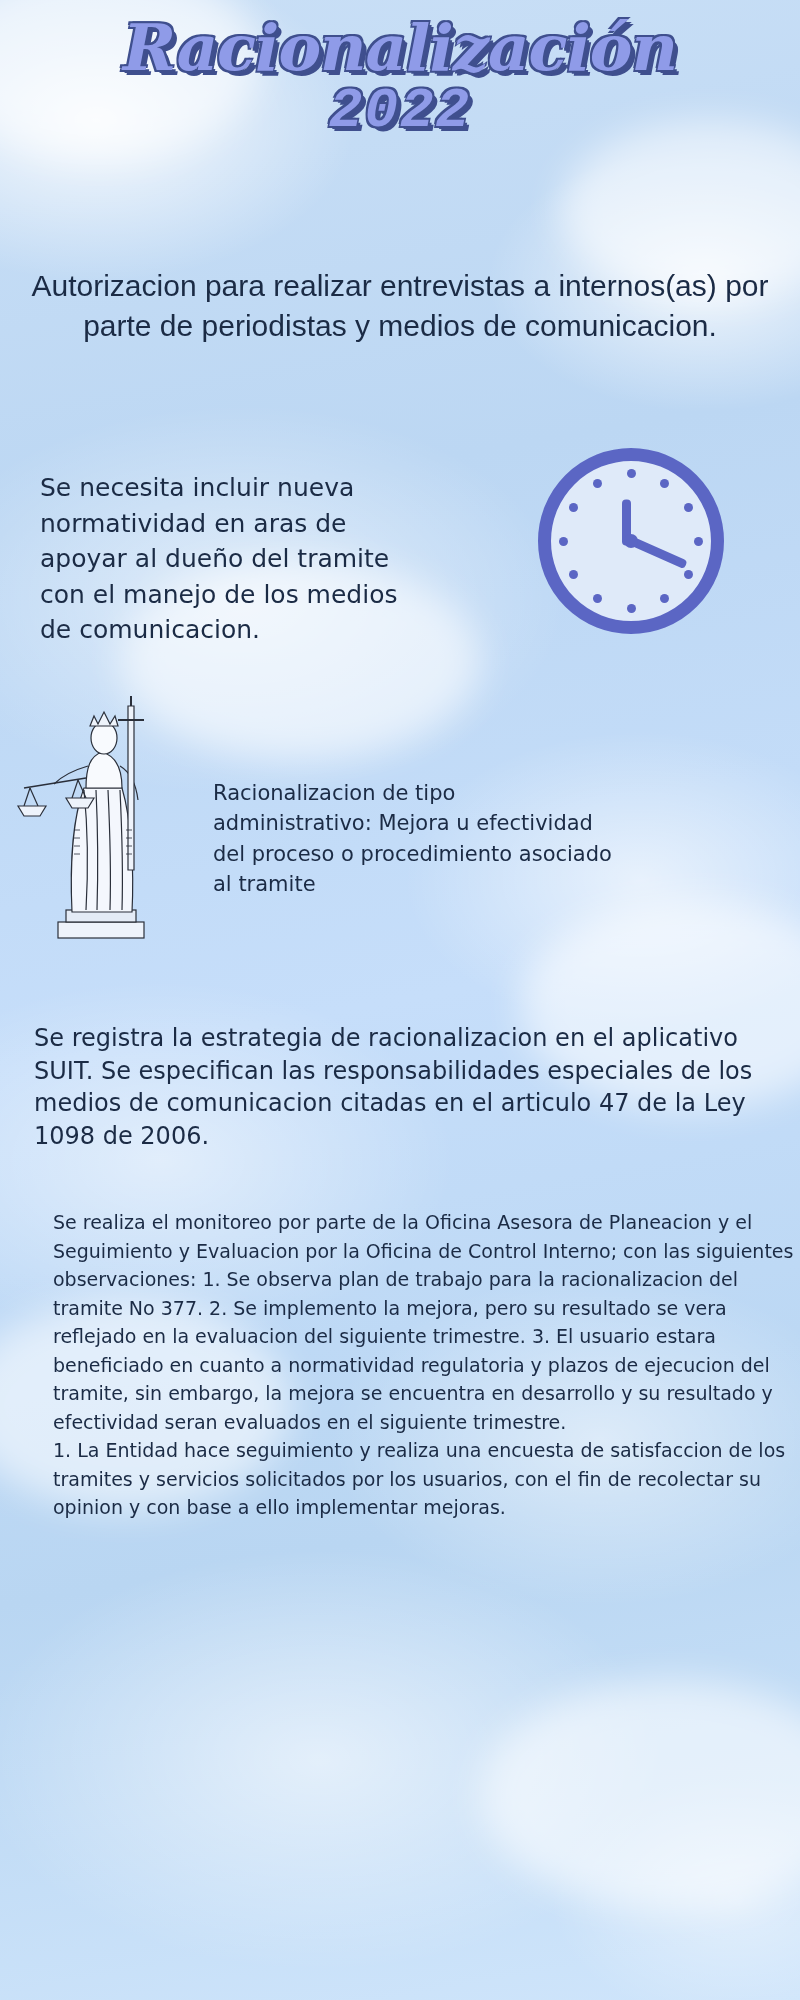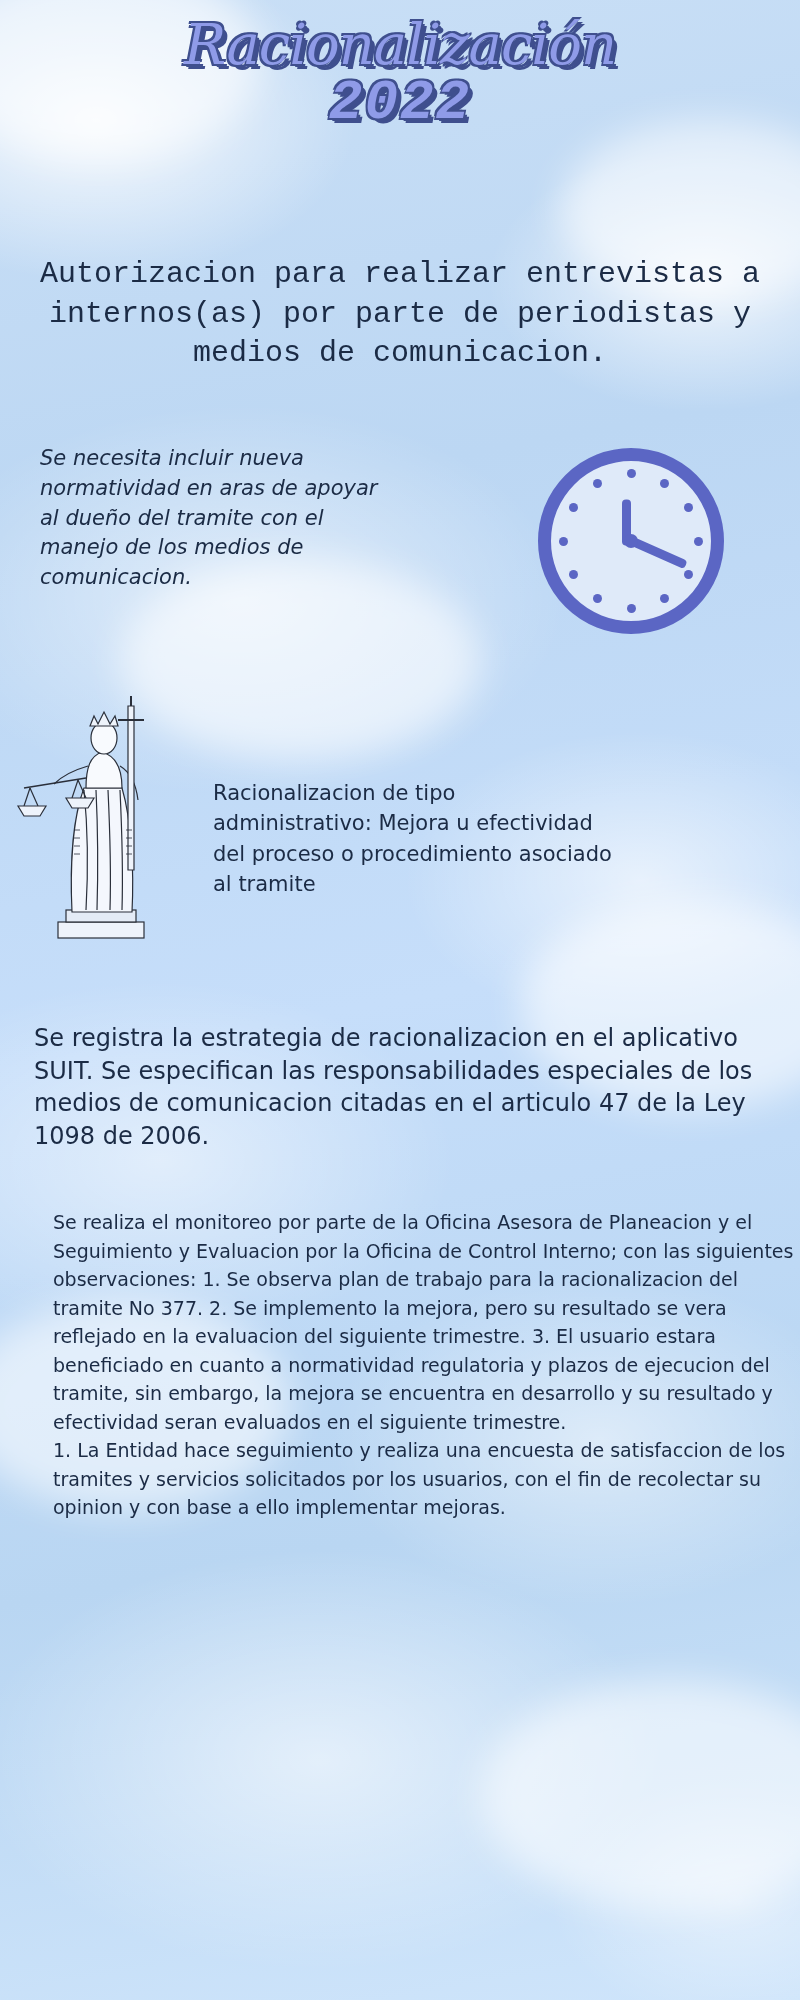--- a/index.html
+++ b/index.html
@@ -41,22 +41,22 @@
   .title-block {
     position: absolute;
     top: 18px;
     left: 0;
     width: 800px;
     text-align: center;
   }
   .title-line1 {
     font-family: "DejaVu Serif", serif;
     font-style: italic;
-    font-weight: normal;
-    font-size: 56px;
+    font-weight: bold;
+    font-size: 64px;
     line-height: 0.95;
     color: #8f9be8;
     letter-spacing: -1px;
     text-shadow:
        3px 3px 0 #3f4f8e,
        5px 5px 0 #3f4f8e,
       -2px -2px 0 #3f4f8e,
        2px -2px 0 #3f4f8e,
       -2px  2px 0 #3f4f8e;
   }
@@ -73,40 +73,39 @@
        3px 3px 0 #3f4f8e,
        5px 5px 0 #3f4f8e,
       -2px -2px 0 #3f4f8e,
        2px -2px 0 #3f4f8e,
       -2px  2px 0 #3f4f8e;
   }
 
   
   .subtitle {
     position: absolute;
-    top: 255px;
+    top: 266px;
     left: 18px;
     width: 764px;
     text-align: center;
     font-size: 30px;
     line-height: 1.32;
     color: #1b2b45;
-    font-family: Liberation Mono, monospace;
+    font-family: Liberation Sans, sans-serif;
   }
 
   
   .para-clock {
     position: absolute;
-    top: 444px;
+    top: 470px;
     left: 40px;
     width: 360px;
-    font-size: 21px;
+    font-size: 25px;
     line-height: 1.42;
     color: #1b2b45;
-    font-style: italic;
   }
   .clock {
     position: absolute;
     top: 448px;
     left: 538px;
     width: 186px;
     height: 186px;
     border-radius: 50%;
     background: #dfeaf9;
     border: 13px solid #5b66c4;

